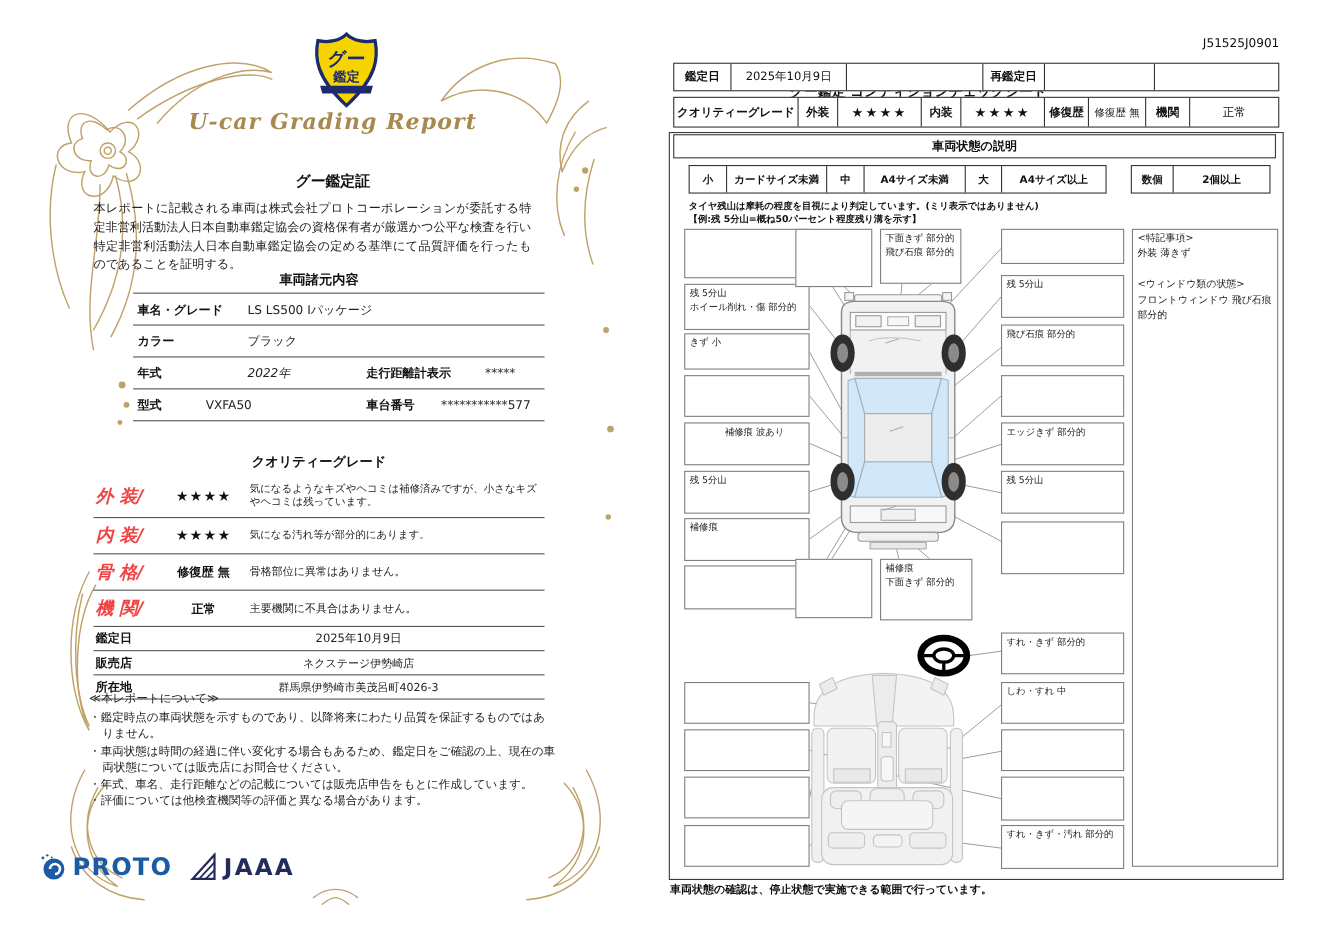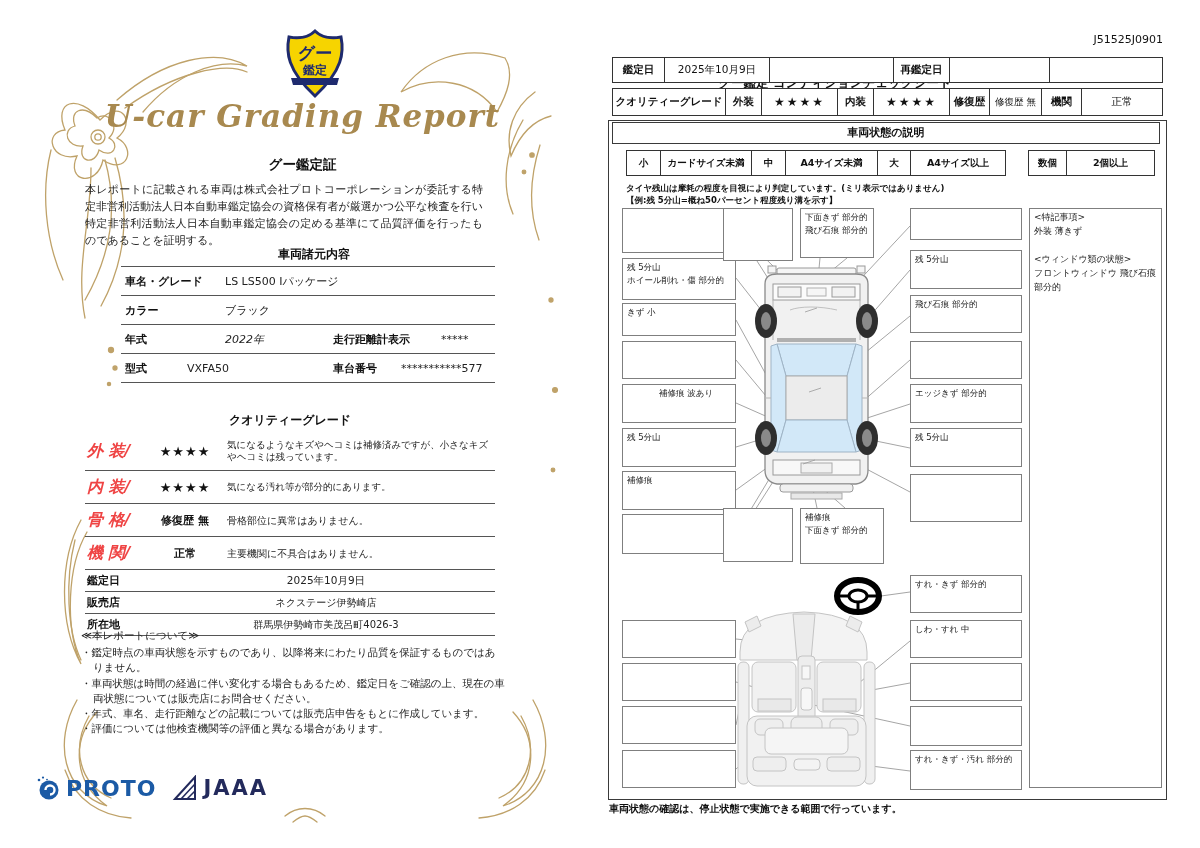--- a/index.html
+++ b/index.html
@@ -7,21 +7,21 @@
        font-family:"DejaVu Sans","Liberation Sans",sans-serif;color:#222;}
   .page{position:absolute;top:0;height:848px;}
   #left-page{left:35px;width:535px;}
   #right-page{left:605px;width:560px;}
   .abs{position:absolute;}
 
   
   .flourish-svg{position:absolute;inset:0;pointer-events:none;}
   .gr-title{top:98px;left:0;width:535px;text-align:center;
     font-family:"DejaVu Serif","Liberation Serif",serif;font-style:italic;font-weight:bold;
-    font-size:31px;color:#a8894f;letter-spacing:1px;}
+    font-size:20px;color:#a8894f;letter-spacing:1px;}
   .cert-label{top:156px;left:0;width:535px;text-align:center;font-weight:bold;font-size:13.5px;color:#111;}
   .intro{top:181px;left:50px;width:398px;font-size:11px;line-height:1.55;color:#222;text-align:justify;}
   .sec-title{left:50px;width:410px;text-align:center;font-weight:bold;font-size:12px;color:#111;}
   .spec-table{left:50px;top:266px;width:410px;font-size:11px;}
   .spec-row{display:flex;align-items:center;height:28px;border-bottom:1px solid #555;padding:0 4px;margin-left:36px;}
   .spec-row:first-child{border-top:1px solid #555;}
   .sl{font-weight:bold;color:#111;}
   .grade-table{left:50px;top:432px;width:410px;}
   .grade-row{display:flex;align-items:center;border-bottom:1px solid #555;padding:2px 2px;}
   .grade-row .glabel{width:56px;font-weight:bold;font-size:16px;color:#ef4444;font-style:italic;}
@@ -113,21 +113,21 @@
     <path d="M34,3 C40,9 50,11 60,9 C63,24 62,42 34,68 C6,42 5,24 8,9 C18,11 28,9 34,3 Z" fill="#f6d400" stroke="#1e2a6e" stroke-width="3"></path>
     <text x="34" y="31" text-anchor="middle" font-size="17" font-weight="bold" fill="#1e2a6e">グー</text>
     <text x="34" y="46" text-anchor="middle" font-size="12" font-weight="bold" fill="#1e2a6e">鑑定</text>
     <path d="M10,50 L58,50 L56,57 L12,57 Z" fill="#1e2a6e"></path>
   </svg>
 
   <div class="abs gr-title">U-car Grading Report</div>
   <div class="abs cert-label">グー鑑定証</div>
   <div class="abs intro">本レポートに記載される車両は株式会社プロトコーポレーションが委託する特定非営利活動法人日本自動車鑑定協会の資格保有者が厳選かつ公平な検査を行い特定非営利活動法人日本自動車鑑定協会の定める基準にて品質評価を行ったものであることを証明する。</div>
 
-  <div class="abs sec-title" style="top:246px;padding-left:24px;">車両諸元内容</div>
+  <div class="abs sec-title" style="top:246px;">車両諸元内容</div>
 
   <div class="abs spec-table">
     <div class="spec-row">
       <span class="sl" style="width:100px;">車名・グレード</span>
       <span>LS LS500 Iパッケージ</span>
     </div>
     <div class="spec-row">
       <span class="sl" style="width:100px;">カラー</span>
       <span>ブラック</span>
     </div>

